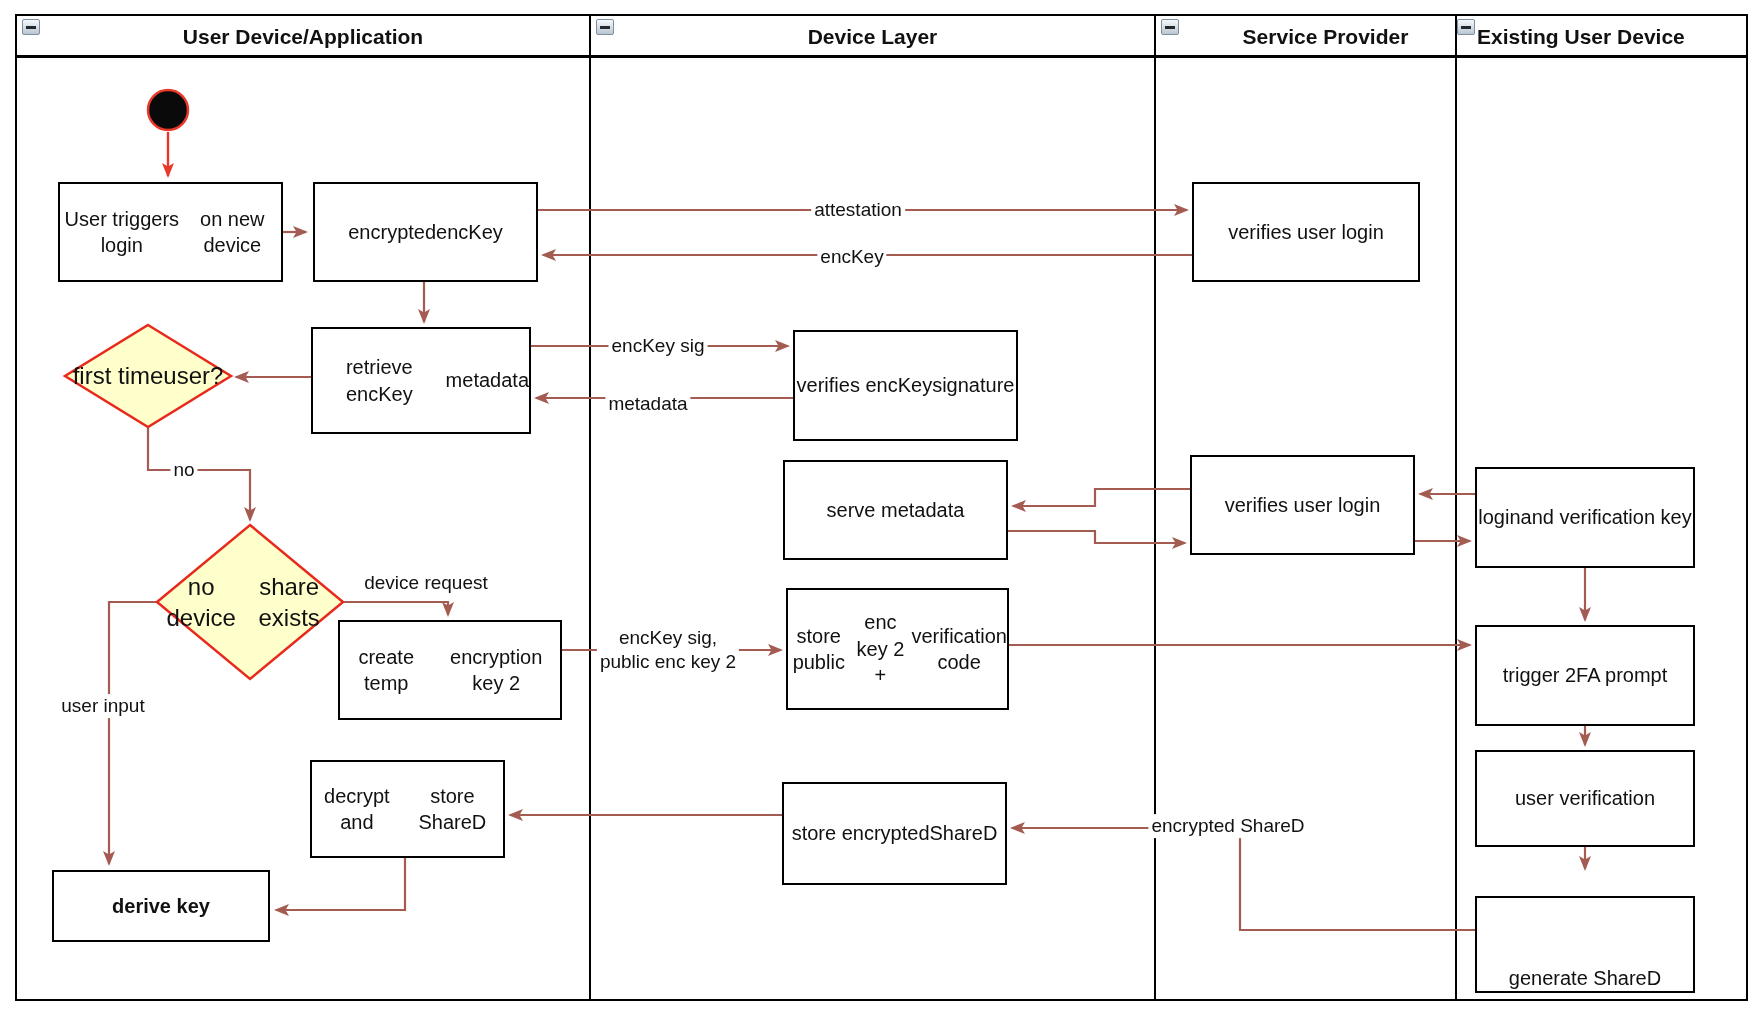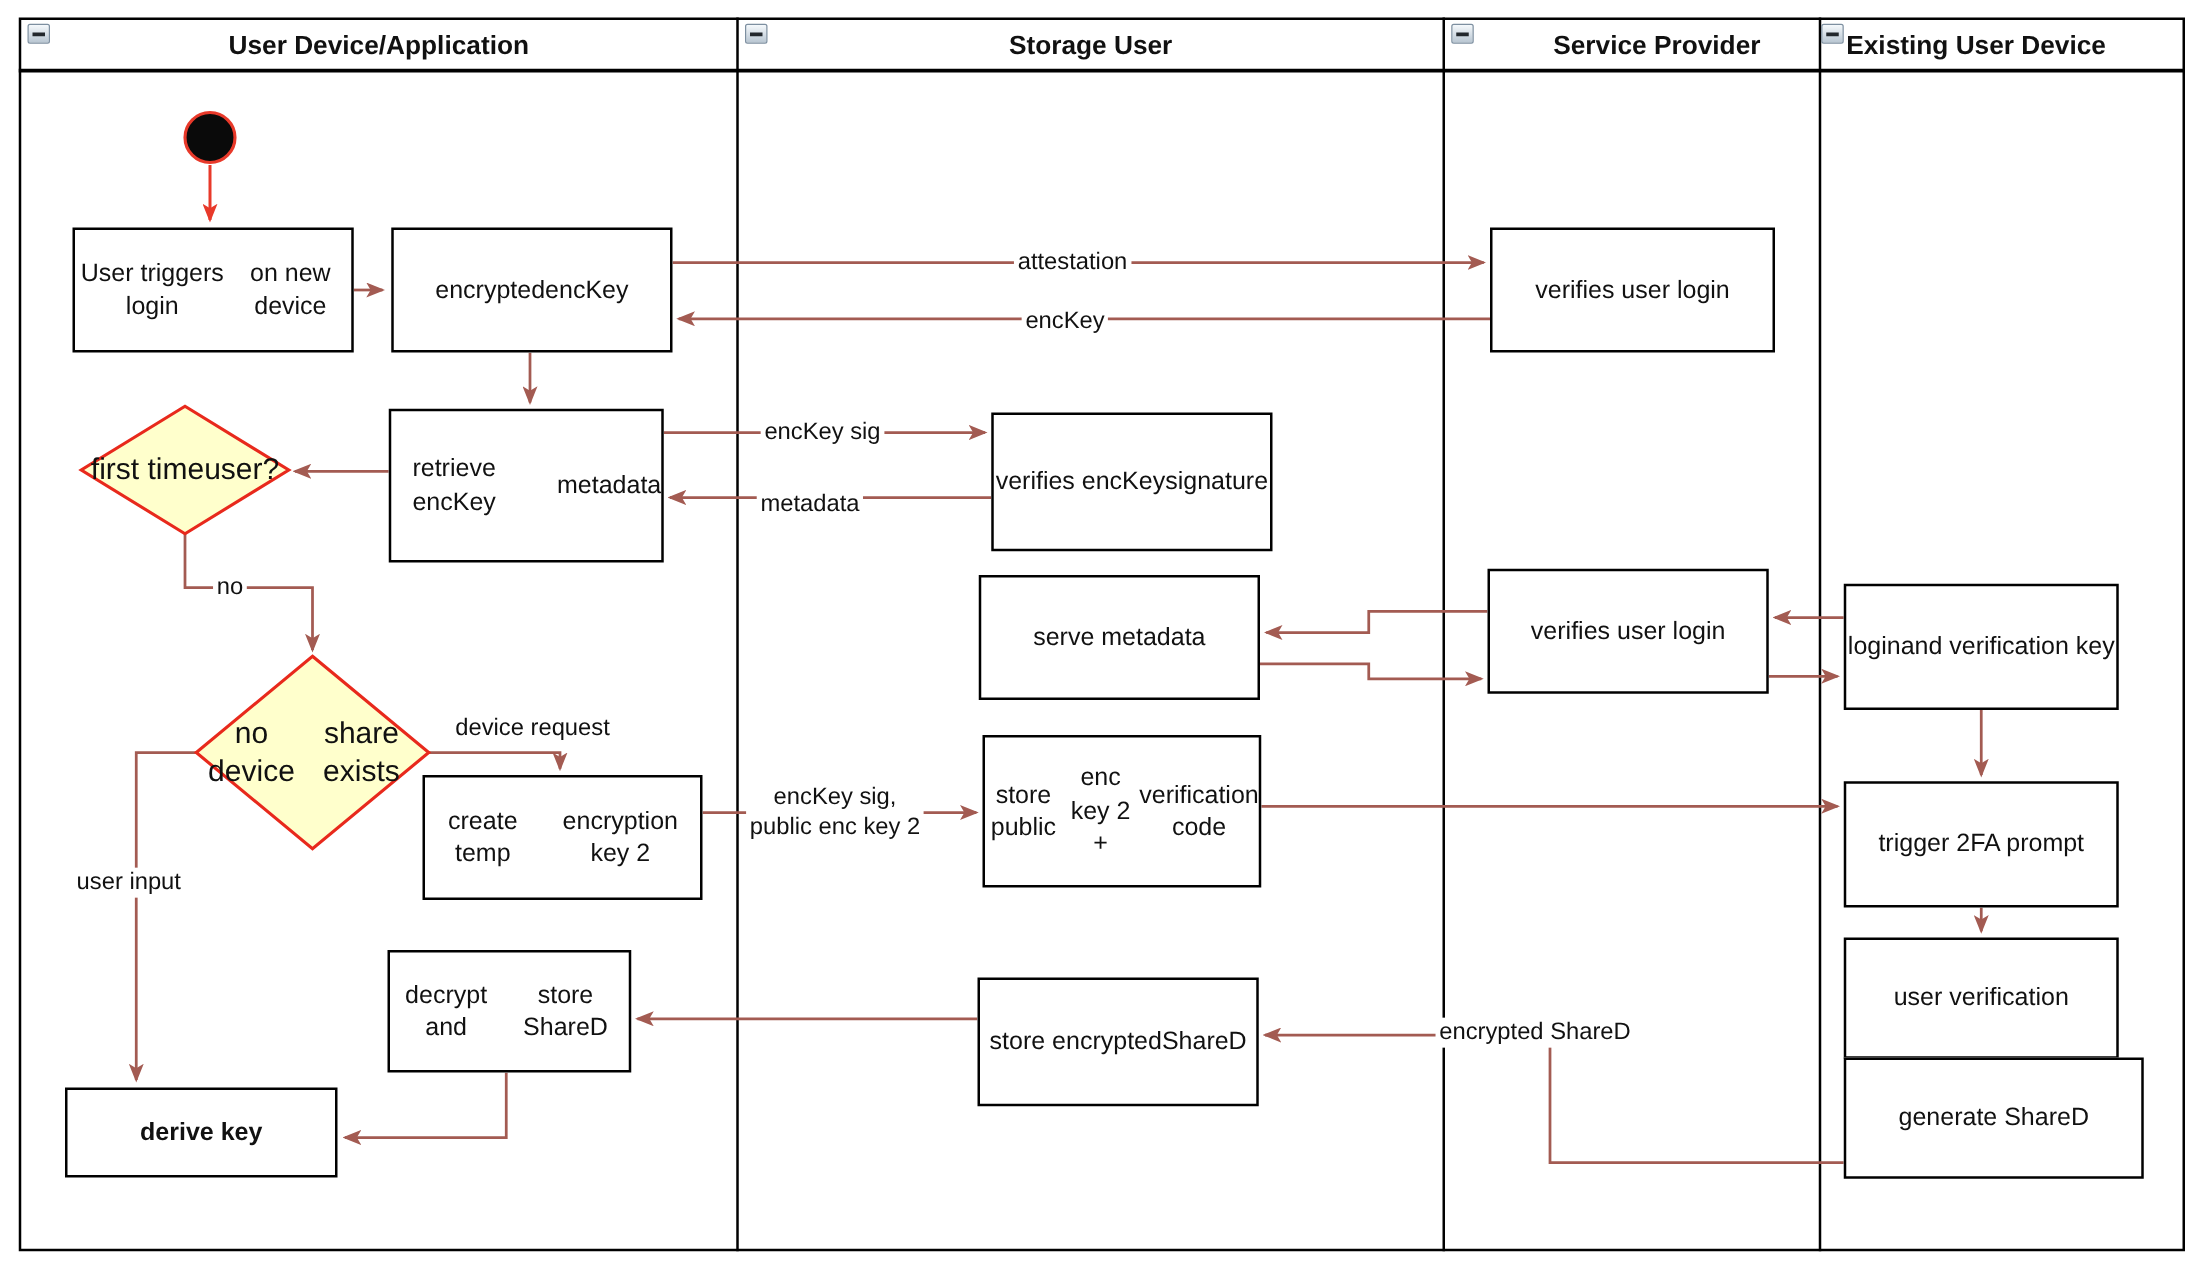--- a/index.html
+++ b/index.html
@@ -40,21 +40,21 @@
 
 <div id="canvas">
 
   <div class="frame"></div>
   <div class="header-sep"></div>
   <div class="vline" style="left:589px;"></div>
   <div class="vline" style="left:1154px;"></div>
   <div class="vline" style="left:1455px;"></div>
 
   <div class="lane-title" style="left:17px;width:572px;">User Device/Application</div>
-  <div class="lane-title" style="left:591px;width:563px;">Storage User</div>
+  <div class="lane-title" style="left:591px;width:563px;">Device Layer</div>
   <div class="lane-title" style="left:1156px;width:339px;">Service Provider</div>
   <div class="lane-title" style="left:1477px;width:268px;justify-content:flex-start;">Existing User Device</div>
 
   <div class="collapse-icon" style="left:22px;">
       <div class="bar"></div>
     </div>
   <div class="collapse-icon" style="left:596px;">
       <div class="bar"></div>
     </div>
   <div class="collapse-icon" style="left:1161px;">
@@ -112,21 +112,21 @@
       <span>on new device</span>
     </div>
   <div class="node" style="left:313px;top:182px;width:225px;height:100px;">
       <span>encrypted</span>
       <br>
       <span>encKey</span>
     </div>
   <div class="node" style="left:1192px;top:182px;width:228px;height:100px;">
       <span>verifies user login</span>
     </div>
-  <div class="node" style="left:311px;top:327px;width:220px;height:123px;gap:16px;">
+  <div class="node" style="left:311px;top:327px;width:220px;height:107px;">
       <span>retrieve encKey</span>
       <br>
       <span>metadata</span>
     </div>
   <div class="node" style="left:793px;top:330px;width:225px;height:111px;">
       <span>verifies encKey</span>
       <br>
       <span>signature</span>
     </div>
   <div class="node" style="left:783px;top:460px;width:225px;height:100px;">
@@ -161,21 +161,21 @@
       <span>store ShareD</span>
     </div>
   <div class="node" style="left:782px;top:782px;width:225px;height:103px;">
       <span>store encrypted</span>
       <br>
       <span>ShareD</span>
     </div>
   <div class="node" style="left:1475px;top:750px;width:220px;height:97px;">
       <span>user verification</span>
     </div>
-  <div class="node" style="left:1475px;top:846px;width:240px;height:97px;">
+  <div class="node" style="left:1475px;top:896px;width:220px;height:97px;align-items:flex-end;">
       <span>generate ShareD</span>
     </div>
   <div class="node" style="left:52px;top:870px;width:218px;height:72px;font-weight:bold;">
       <span>derive key</span>
     </div>
 
   <div class="dlabel" style="left:72px;top:330px;width:152px;height:92px;">
       <span>first time</span>
       <br>
       <span>user?</span>

